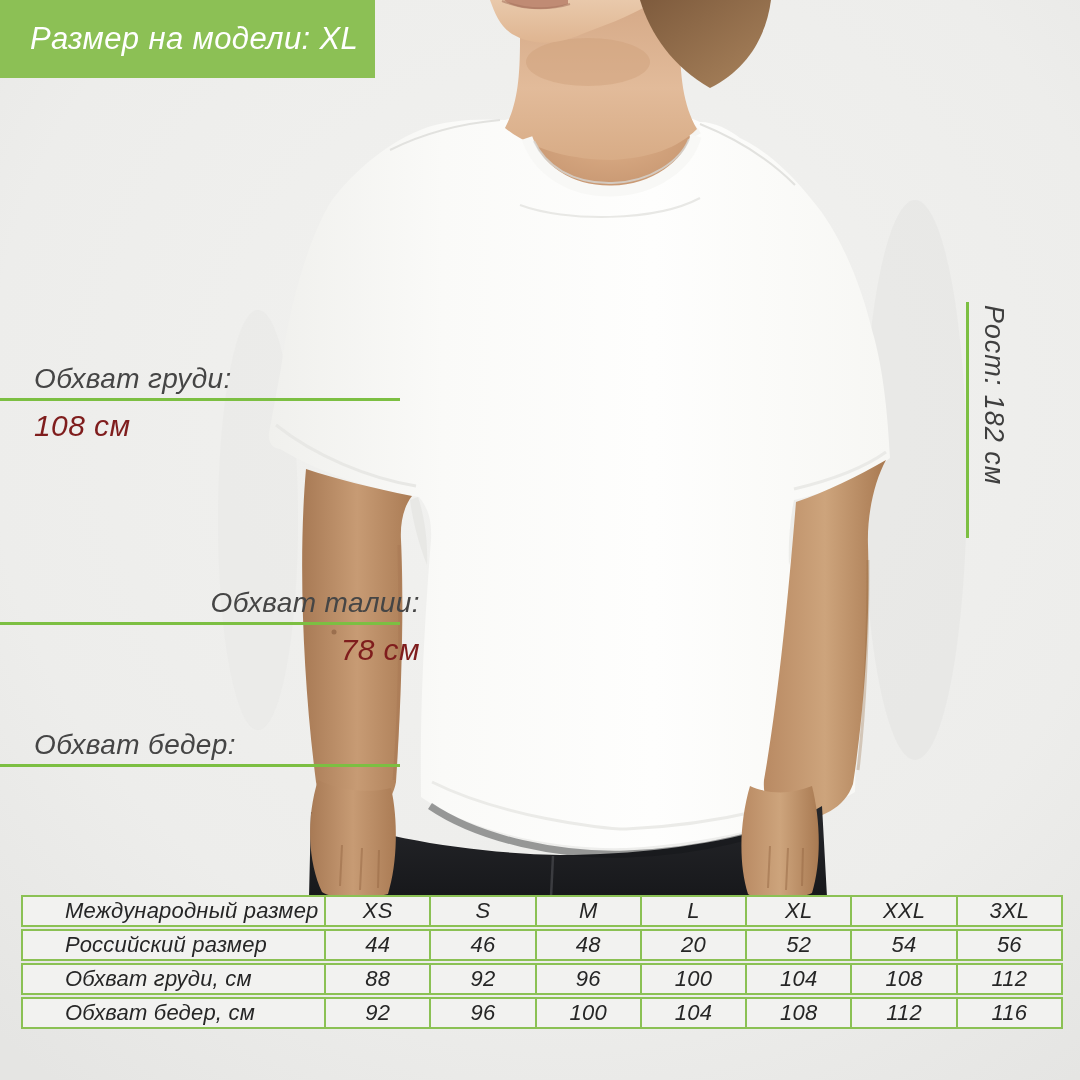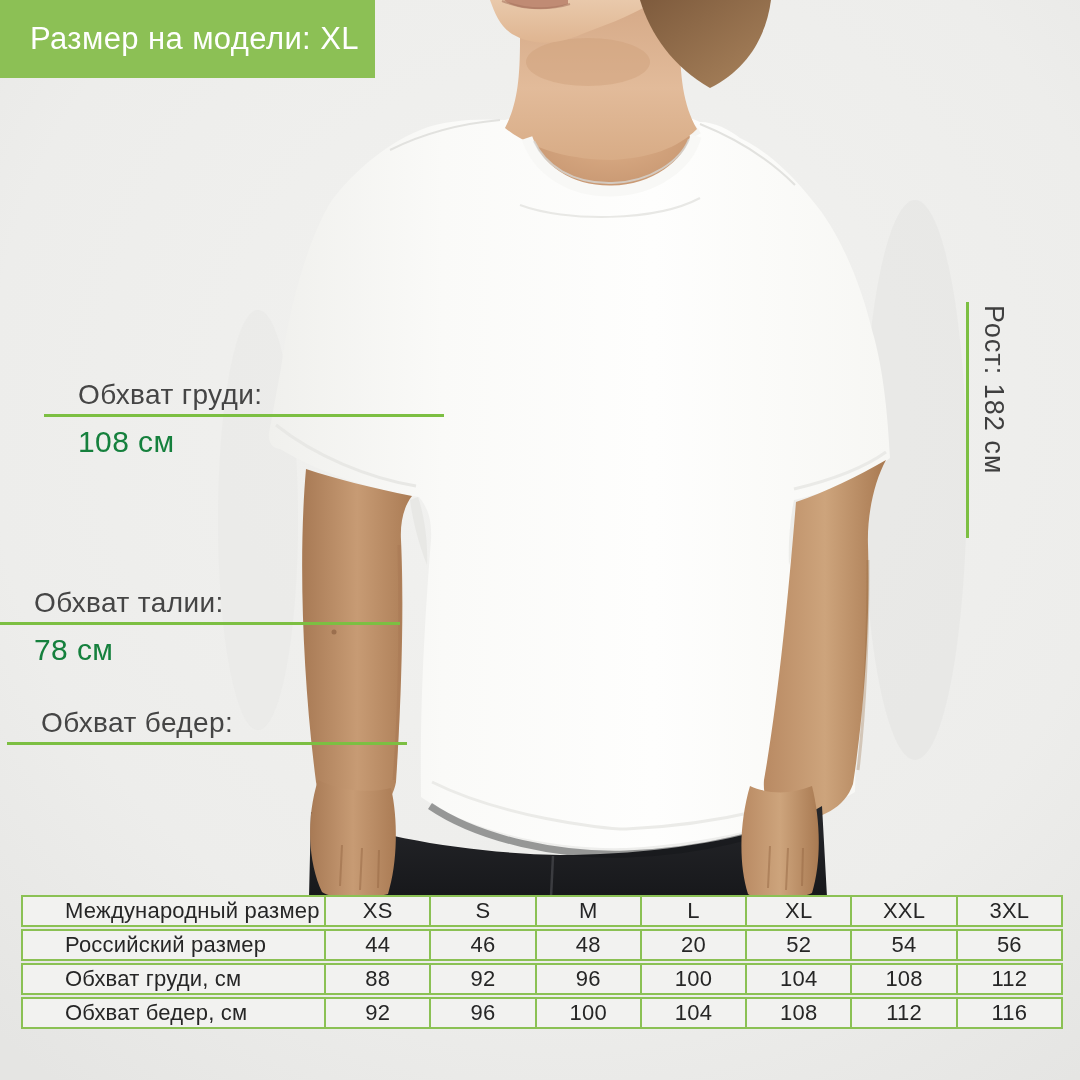--- a/index.html
+++ b/index.html
@@ -7,43 +7,43 @@
     --line-green:#7CBF42;
     --tbl-green:#8BC154;
     --text-dark:#454545;
     --tbl-text:#262626;
     --bg:#EFEFED;
     --cell-bg:#F2F2F0;
   }
   *{margin:0;padding:0;box-sizing:border-box;}
   html,body{width:1080px;height:1080px;}
   body{font-family:"Liberation Sans","DejaVu Sans",sans-serif;background:var(--bg);}
-  .stage{position:relative;width:1080px;height:1080px;overflow:hidden;background:var(--bg);}
+  .stage{position:relative;width:1080px;height:1080px;overflow:hidden;background:var(--bg);font-style:italic;}
 
   .photo-svg{position:absolute;left:0;top:0;width:1080px;height:1080px;z-index:0;}
 
   .banner{
     position:absolute;left:0;top:0;width:375px;height:78px;z-index:6;
     background:var(--banner-green);color:#FFFFFF;
     font-size:31px;line-height:78px;padding-left:30px;letter-spacing:.4px;
   }
 
   .measure{position:absolute;left:0;width:420px;z-index:4;}
   .measure .m-label{
     padding-left:34px;font-size:28px;color:var(--text-dark);
     height:34px;line-height:30px;letter-spacing:.4px;
   }
   .measure .m-line{height:3px;width:400px;background:var(--line-green);}
   .measure .m-value{
-    padding-left:34px;font-size:30px;color:#15803d;
+    padding-left:34px;font-size:30px;color:#7f1d1d;
     margin-top:8px;letter-spacing:.4px;
   }
-  .measure.chest{top:380px;padding-left:44px;}
-  .measure.waist{top:588px;}
-  .measure.hips{top:708px;margin-left:7px;}
+  .measure.chest{top:364px;}
+  .measure.waist{top:588px;text-align:right;}
+  .measure.hips{top:730px;}
 
   .height-anno{position:absolute;left:966px;top:302px;height:236px;z-index:4;}
   .height-anno .v-line{position:absolute;left:0;top:0;width:3px;height:236px;background:var(--line-green);}
   .height-anno .v-text{
     position:absolute;left:12px;top:3px;
     writing-mode:vertical-rl;text-orientation:mixed;
     font-size:27px;color:#3F3F3F;letter-spacing:1px;white-space:nowrap;
   }
 
   .size-table{

